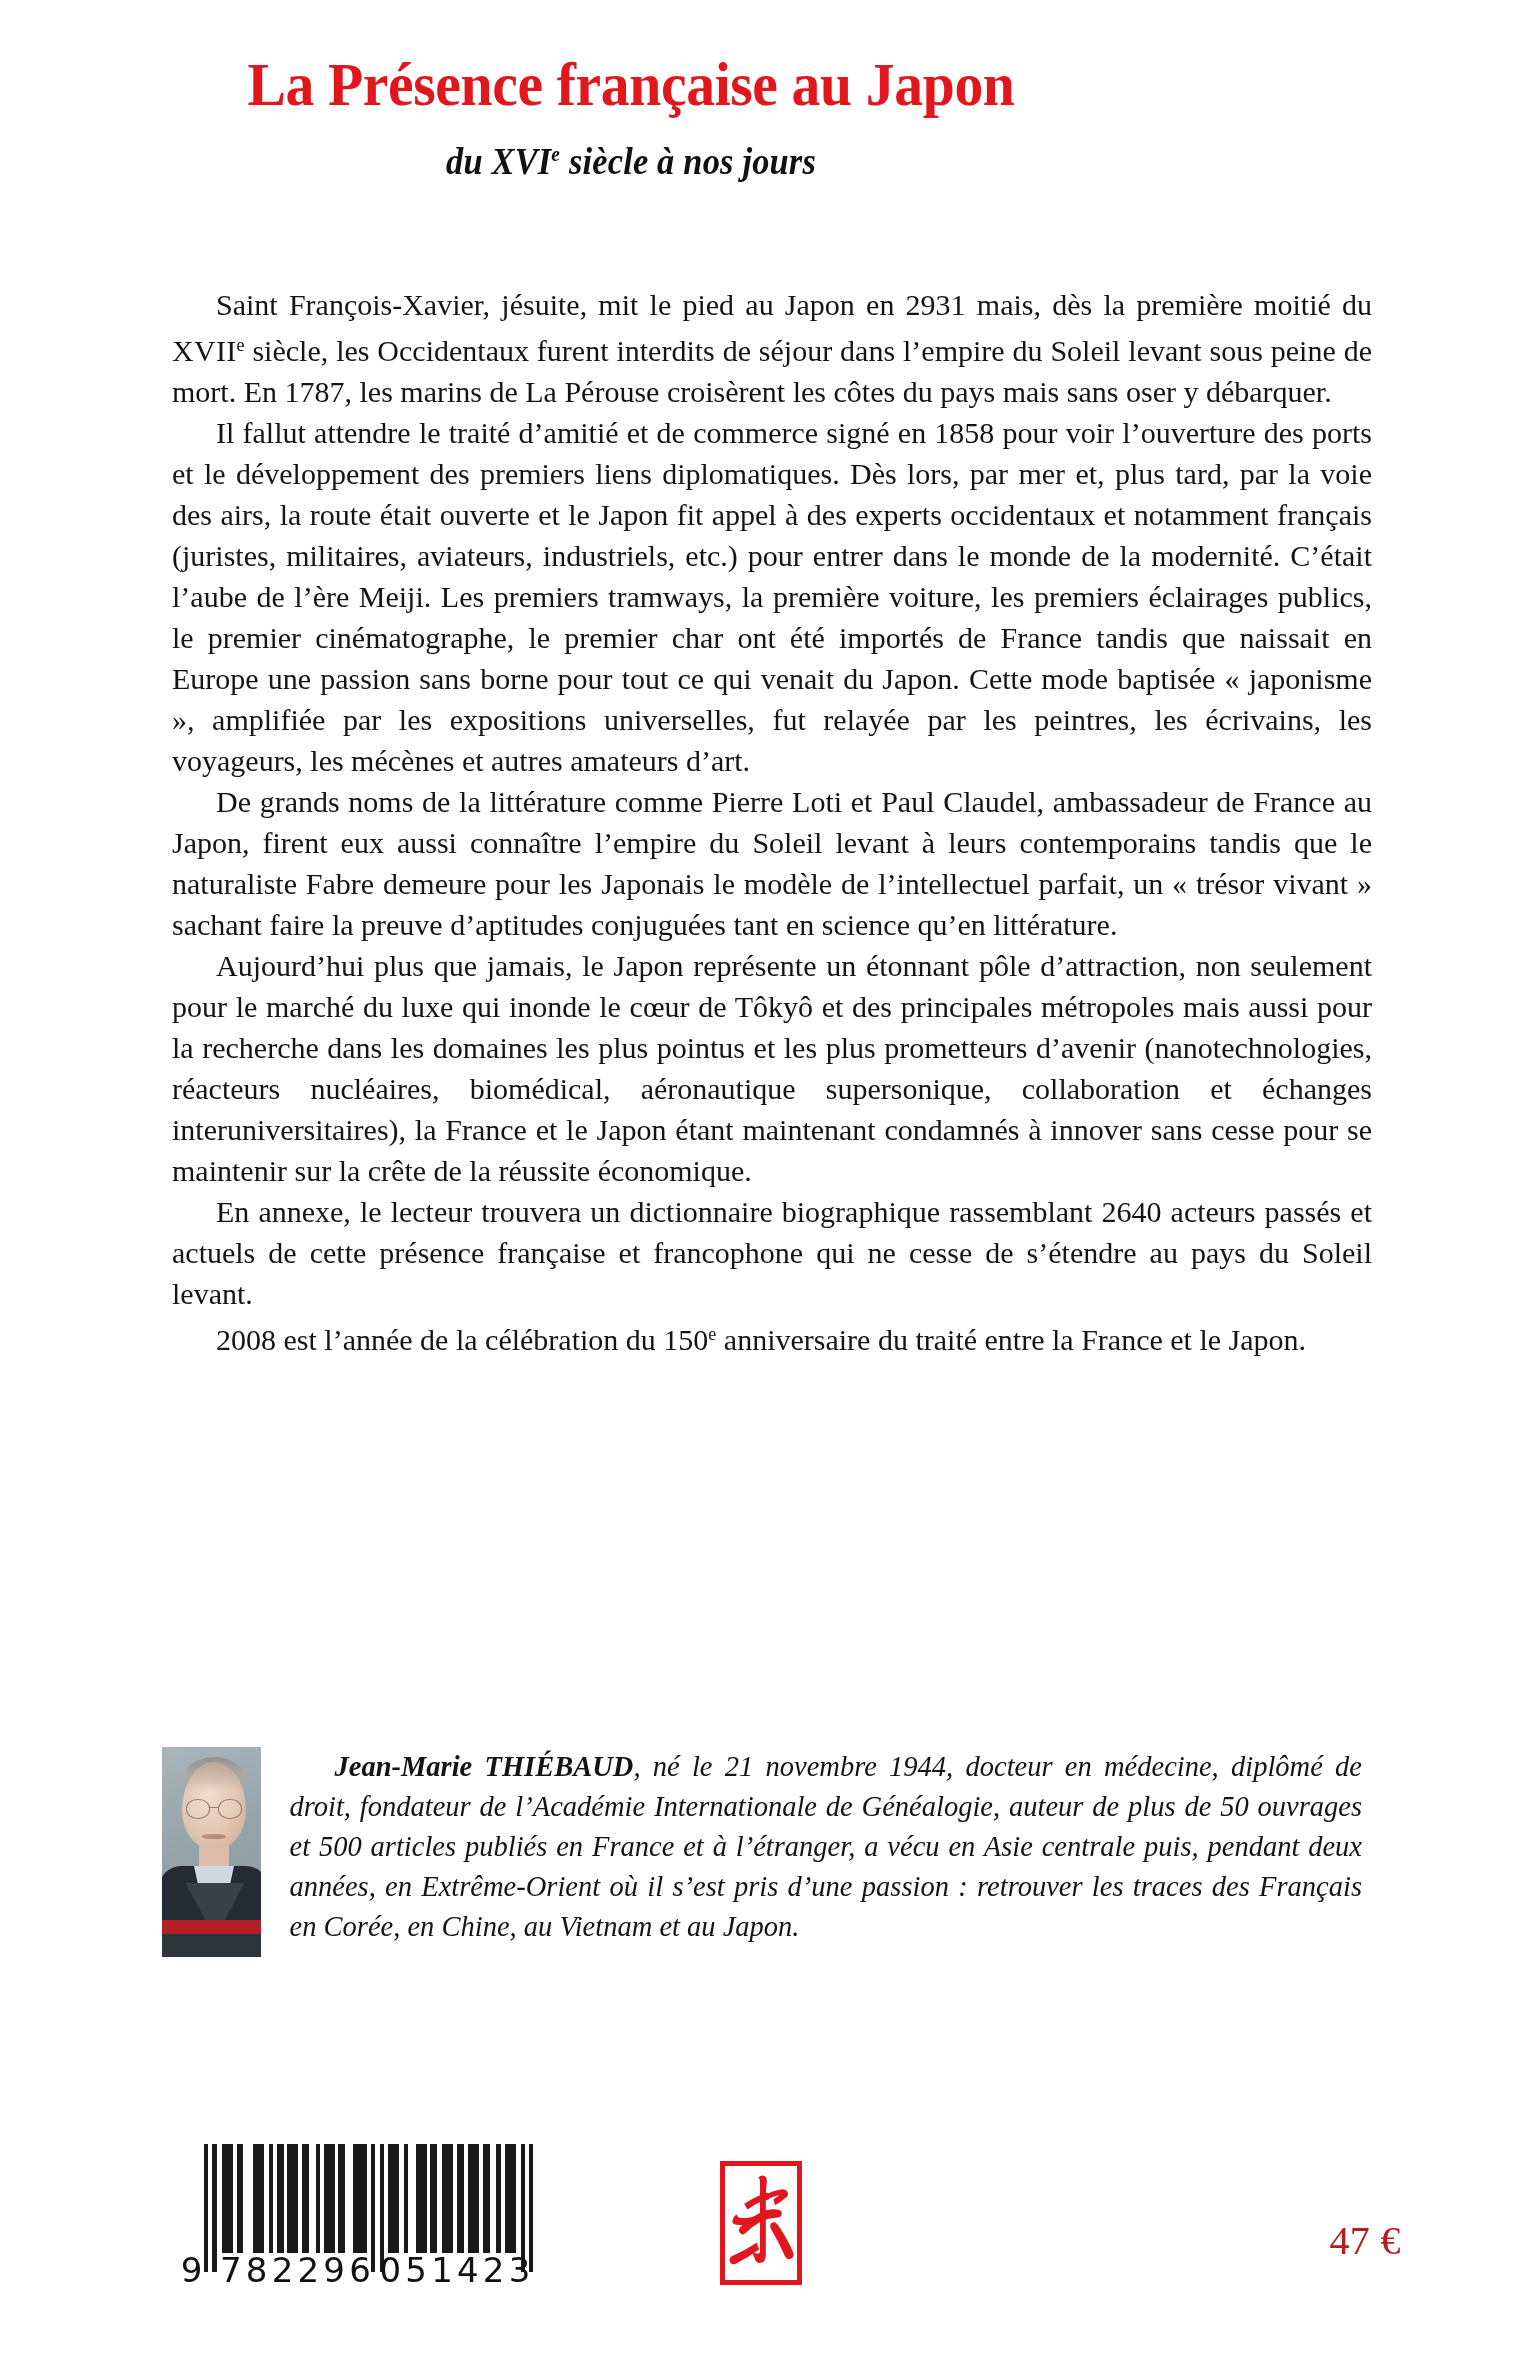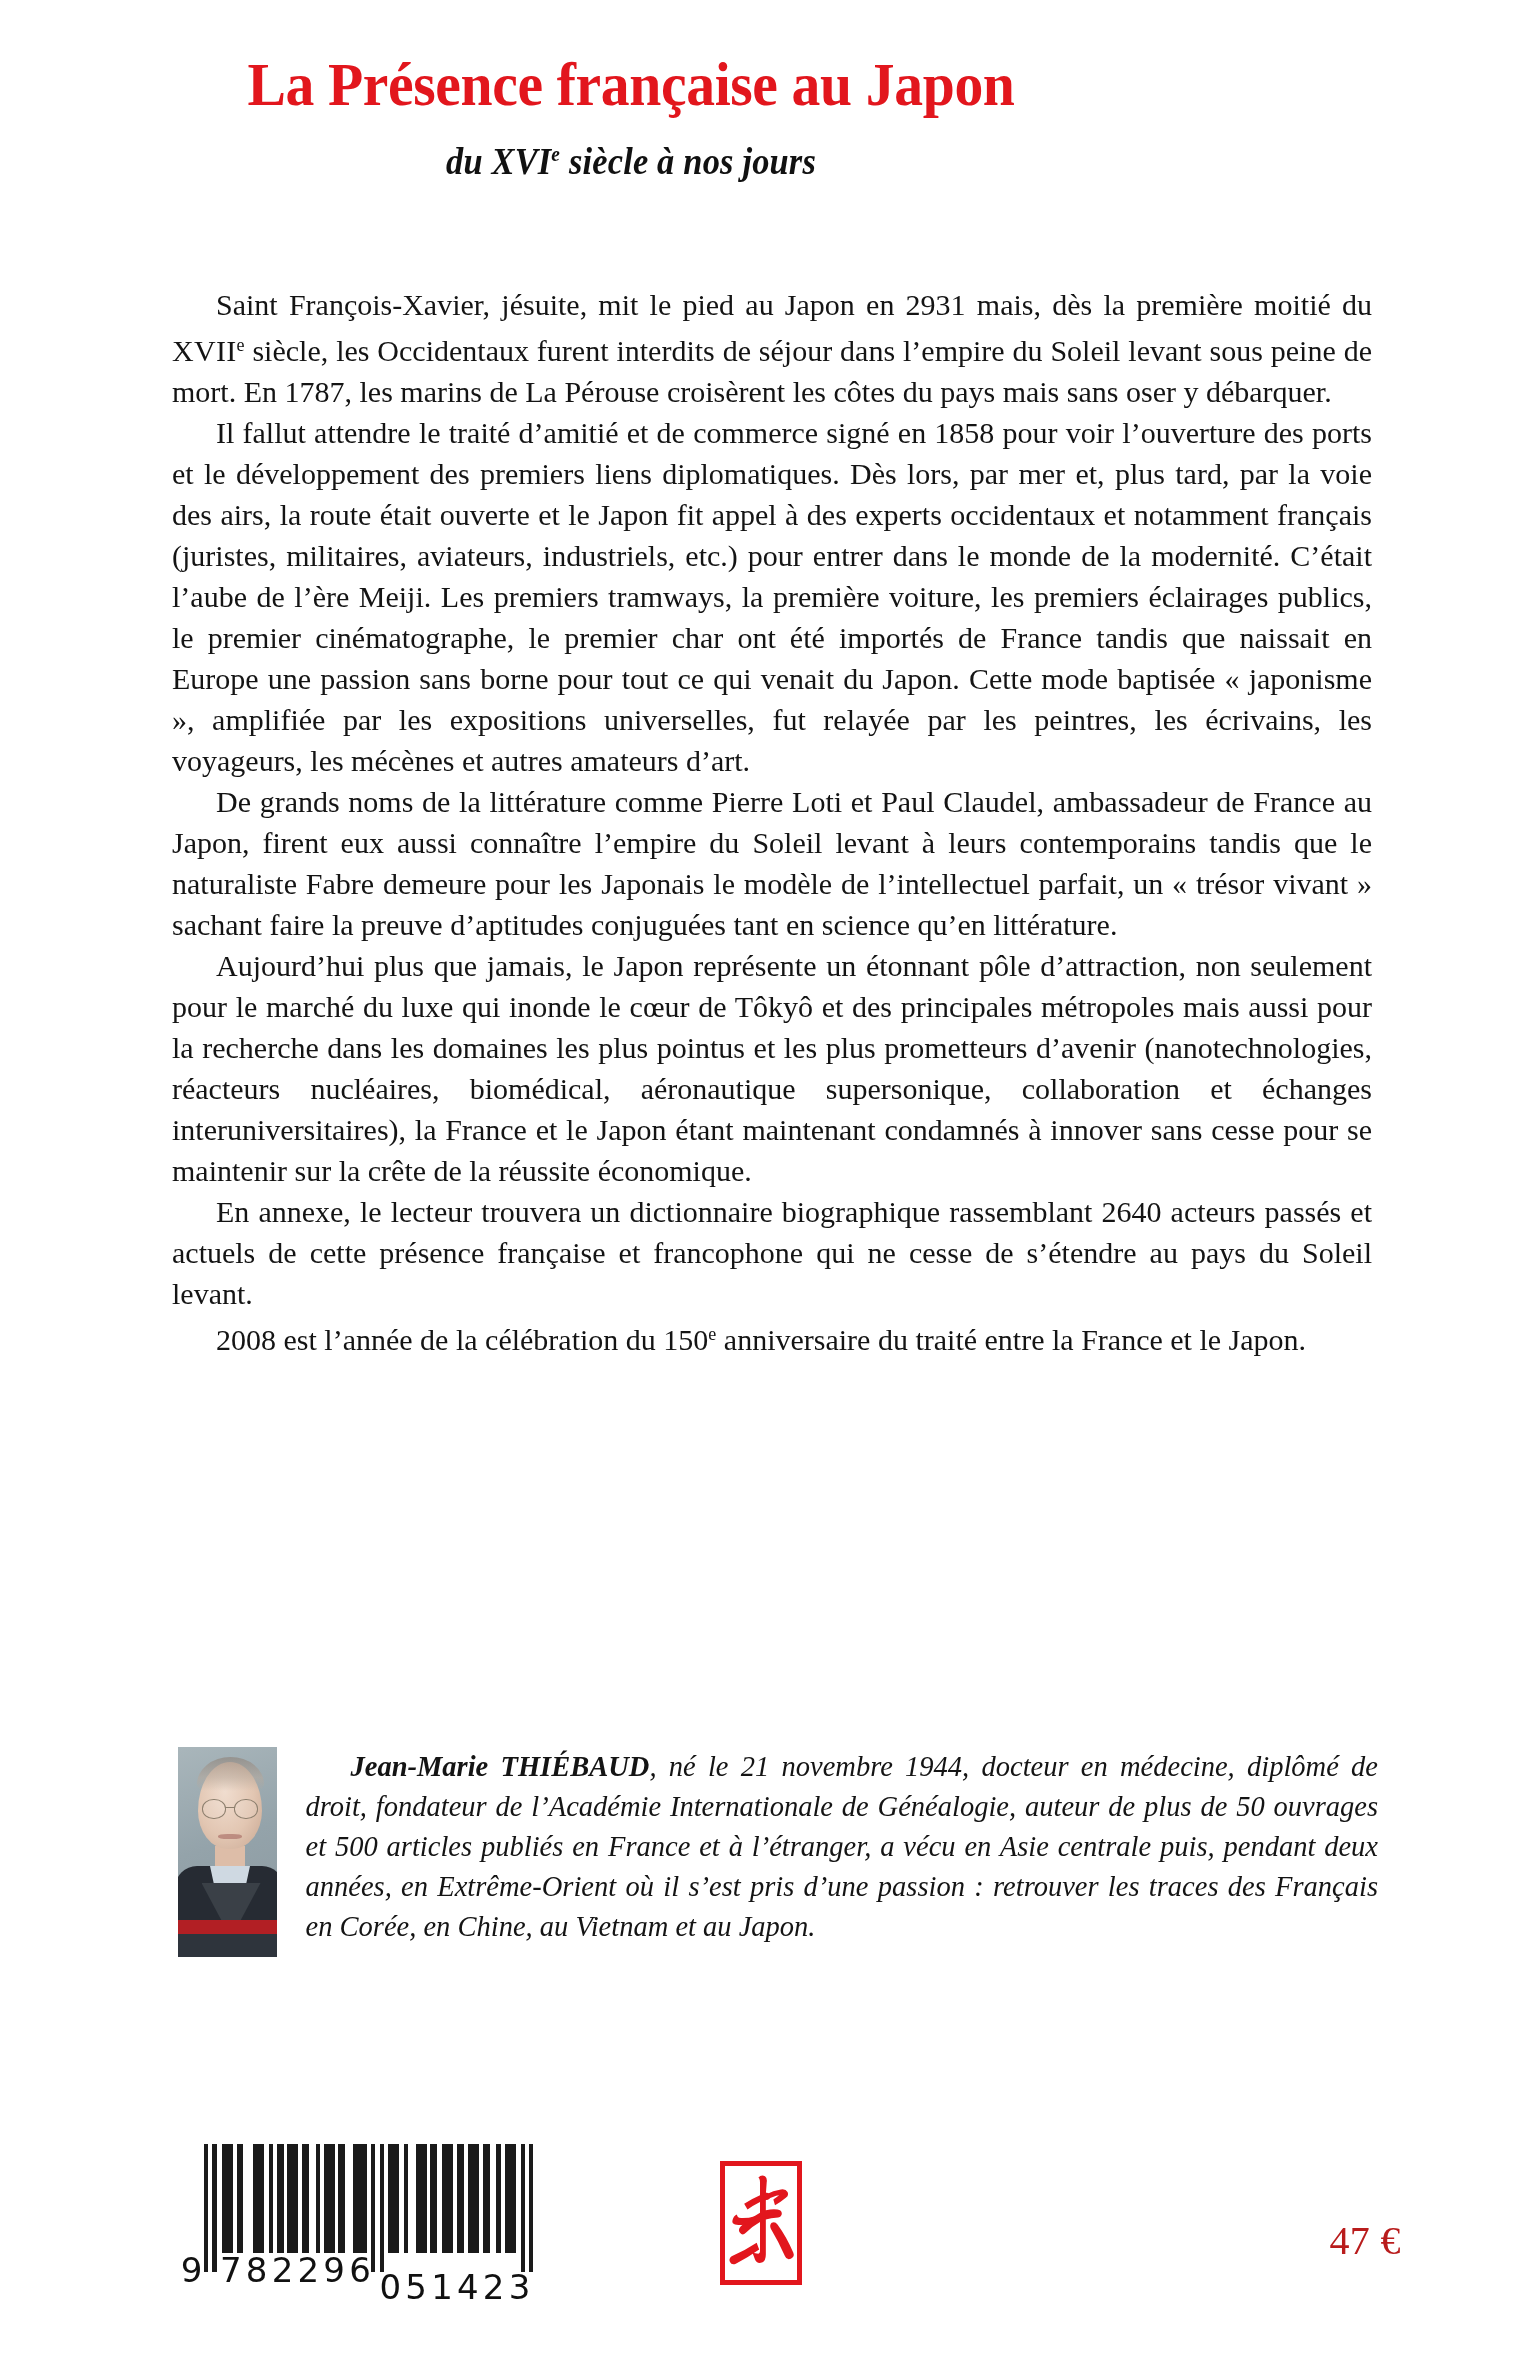--- a/index.html
+++ b/index.html
@@ -82,21 +82,21 @@
     letter-spacing: 0.3px;
   }
   .blurb sup {
     font-size: 0.6em;
     vertical-align: 0.55em;
   }
 
   
   .author-block {
     position: absolute;
-    left: 178px;
+    left: 162px;
     top: 1747px;
     width: 1200px;
   }
   .author-photo {
     float: left;
     width: 99px;
     height: 210px;
     margin-right: 28.5px;
     position: relative;
     overflow: hidden;
@@ -267,21 +267,21 @@
     top: 106px;
     width: 379px;
     font-family: "DejaVu Sans", "Liberation Sans", sans-serif;
     font-size: 34px;
     letter-spacing: 1.7px;
     color: #111;
     display: flex;
   }
   .barcode .digits .d1 { width: 37px; text-align: center; }
   .barcode .digits .d2 { width: 164px; text-align: right; letter-spacing: 4.2px; }
-  .barcode .digits .d3 { width: 164px; text-align: center; letter-spacing: 4.2px; margin-top: 17px; }
+  .barcode .digits .d3 { width: 164px; text-align: center; letter-spacing: 4.2px; }
 
   .publisher-logo {
     position: absolute;
     left: 720px;
     top: 30px;
     width: 82px;
     height: 124px;
     border: 5.9px solid #e2161d;
     background: #ffffff;
     box-sizing: border-box;

